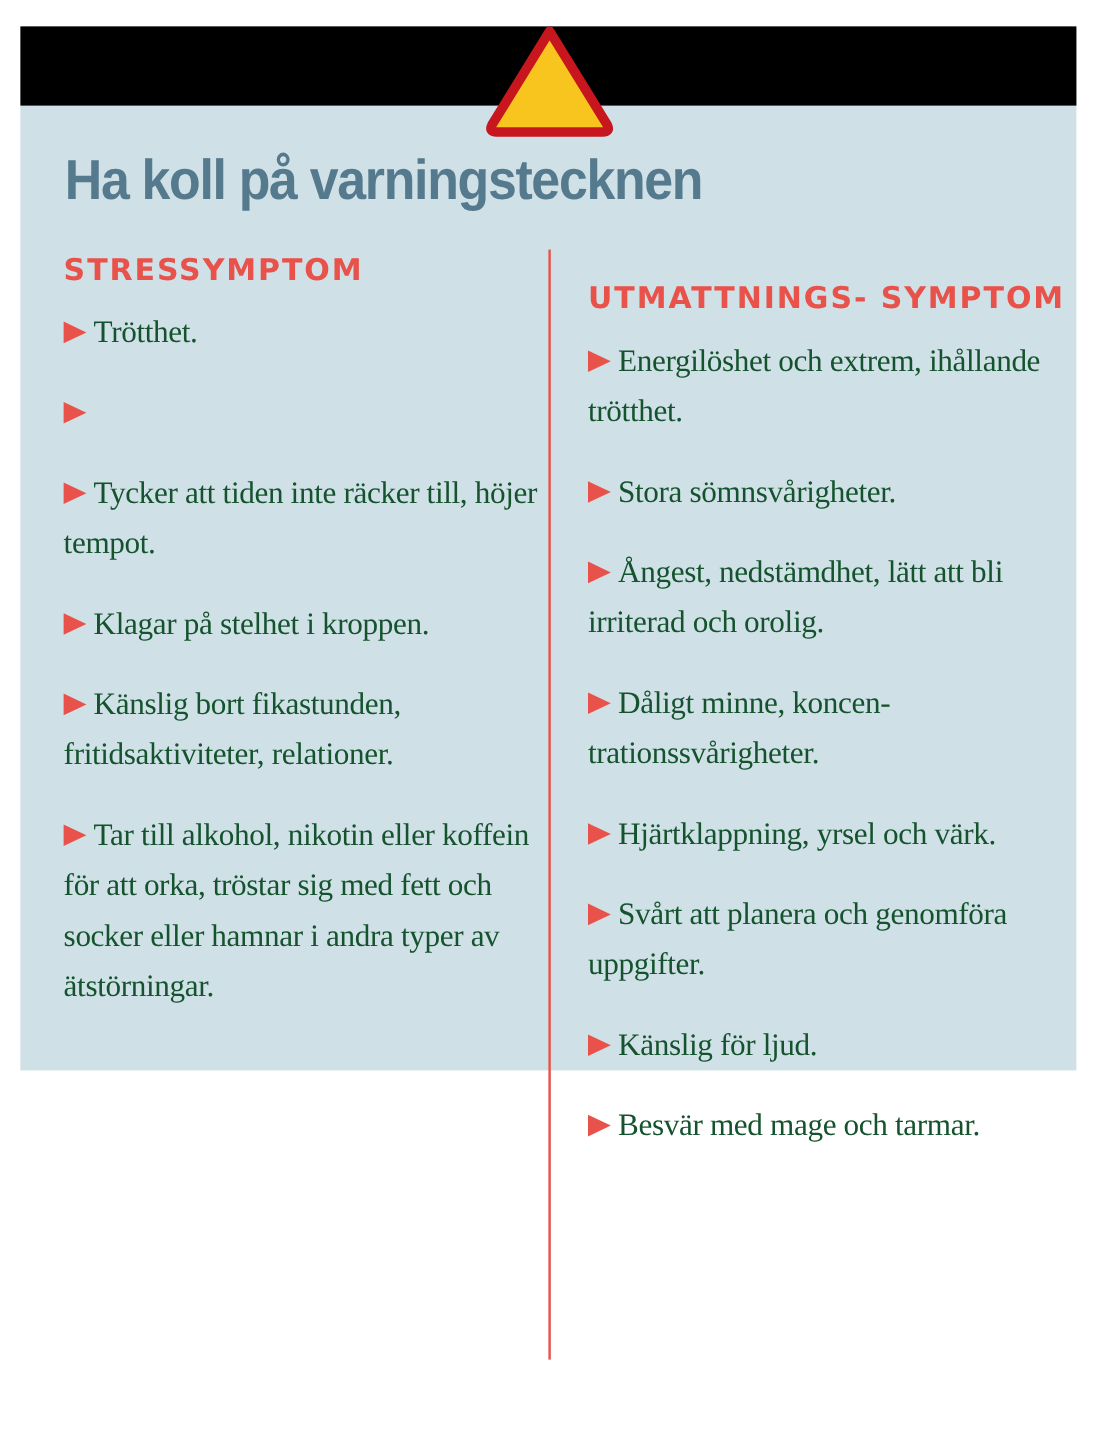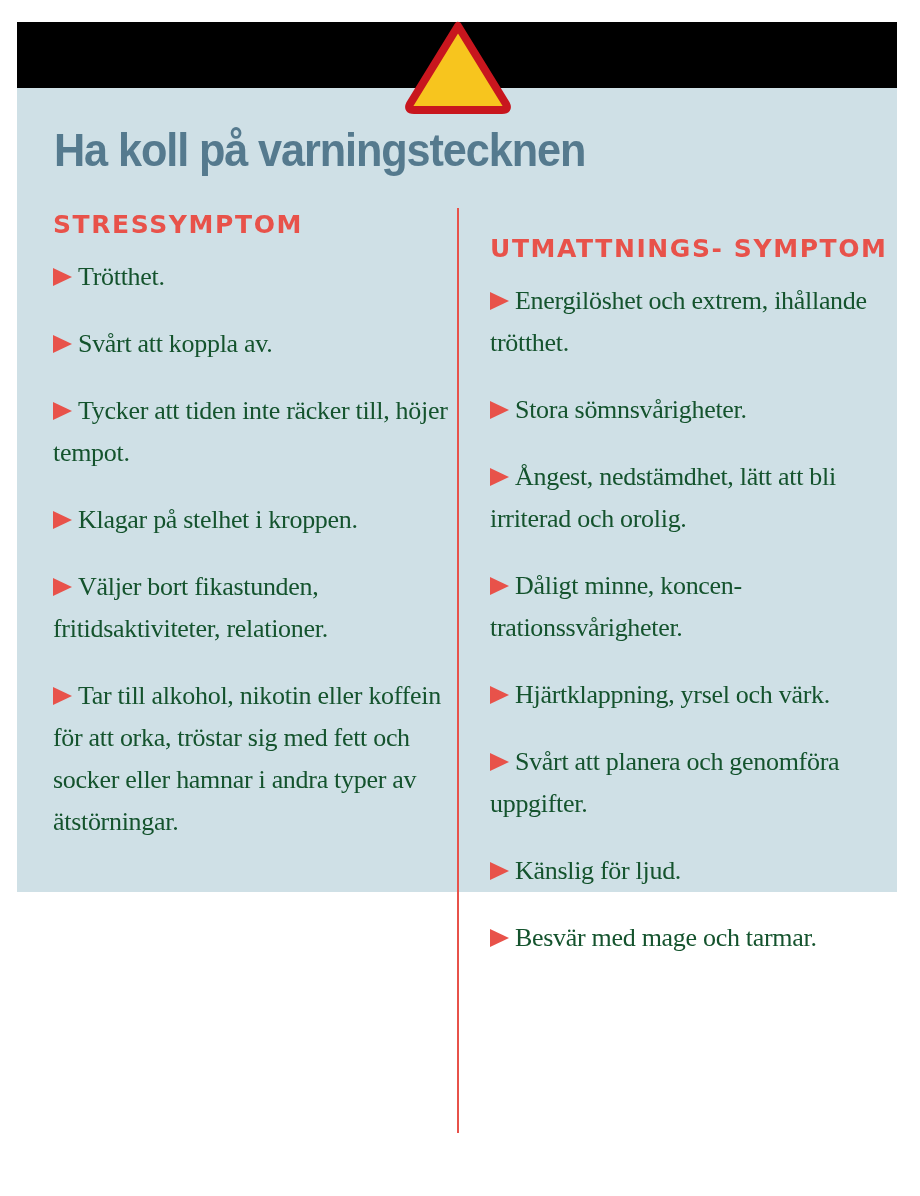--- a/index.html
+++ b/index.html
@@ -33,24 +33,24 @@
 
   <svg class="sign" viewBox="0 0 108 96">
     <path d="M54 6 L102 84 Q105 90 98 90 L10 90 Q3 90 6 84 Z" fill="#f7c51e" stroke="#c8161e" stroke-width="8" stroke-linejoin="round"></path>
   </svg>
 
   <h1 class="title">Ha koll på varningstecknen</h1>
 
   <div class="col left">
     <h2 class="heading">STRESSYMPTOM</h2>
     <p class="item"><span class="bullet"></span><span>Trötthet.</span></p>
-    <p class="item"><span class="bullet"></span><span>Svårt att koppla av.</span></p>
+    <p class="item"><span class="bullet"></span></p>
     <p class="item"><span class="bullet"></span><span>Tycker att tiden inte räcker till, höjer tempot.</span></p>
     <p class="item"><span class="bullet"></span><span>Klagar på stelhet i kroppen.</span></p>
-    <p class="item"><span class="bullet"></span><span>Väljer bort fikastun­den, fritidsaktiviteter, relationer.</span></p>
+    <p class="item"><span class="bullet"></span><span>Känslig bort fikastun­den, fritidsaktiviteter, relationer.</span></p>
     <p class="item"><span class="bullet"></span><span>Tar till alkohol, nikotin eller koffein för att orka, tröstar sig med fett och socker eller hamnar i andra typer av ätstör­ningar.</span></p>
   </div>
 
   <div class="divider"></div>
 
   <div class="col right">
     <h2 class="heading">UTMATTNINGS- SYMPTOM</h2>
     <p class="item"><span class="bullet"></span><span>Energilöshet och ex­trem, ihållande trötthet.</span></p>
     <p class="item"><span class="bullet"></span><span>Stora sömnsvårighe­ter.</span></p>
     <p class="item"><span class="bullet"></span><span>Ångest, nedstämdhet, lätt att bli irriterad och orolig.</span></p>

